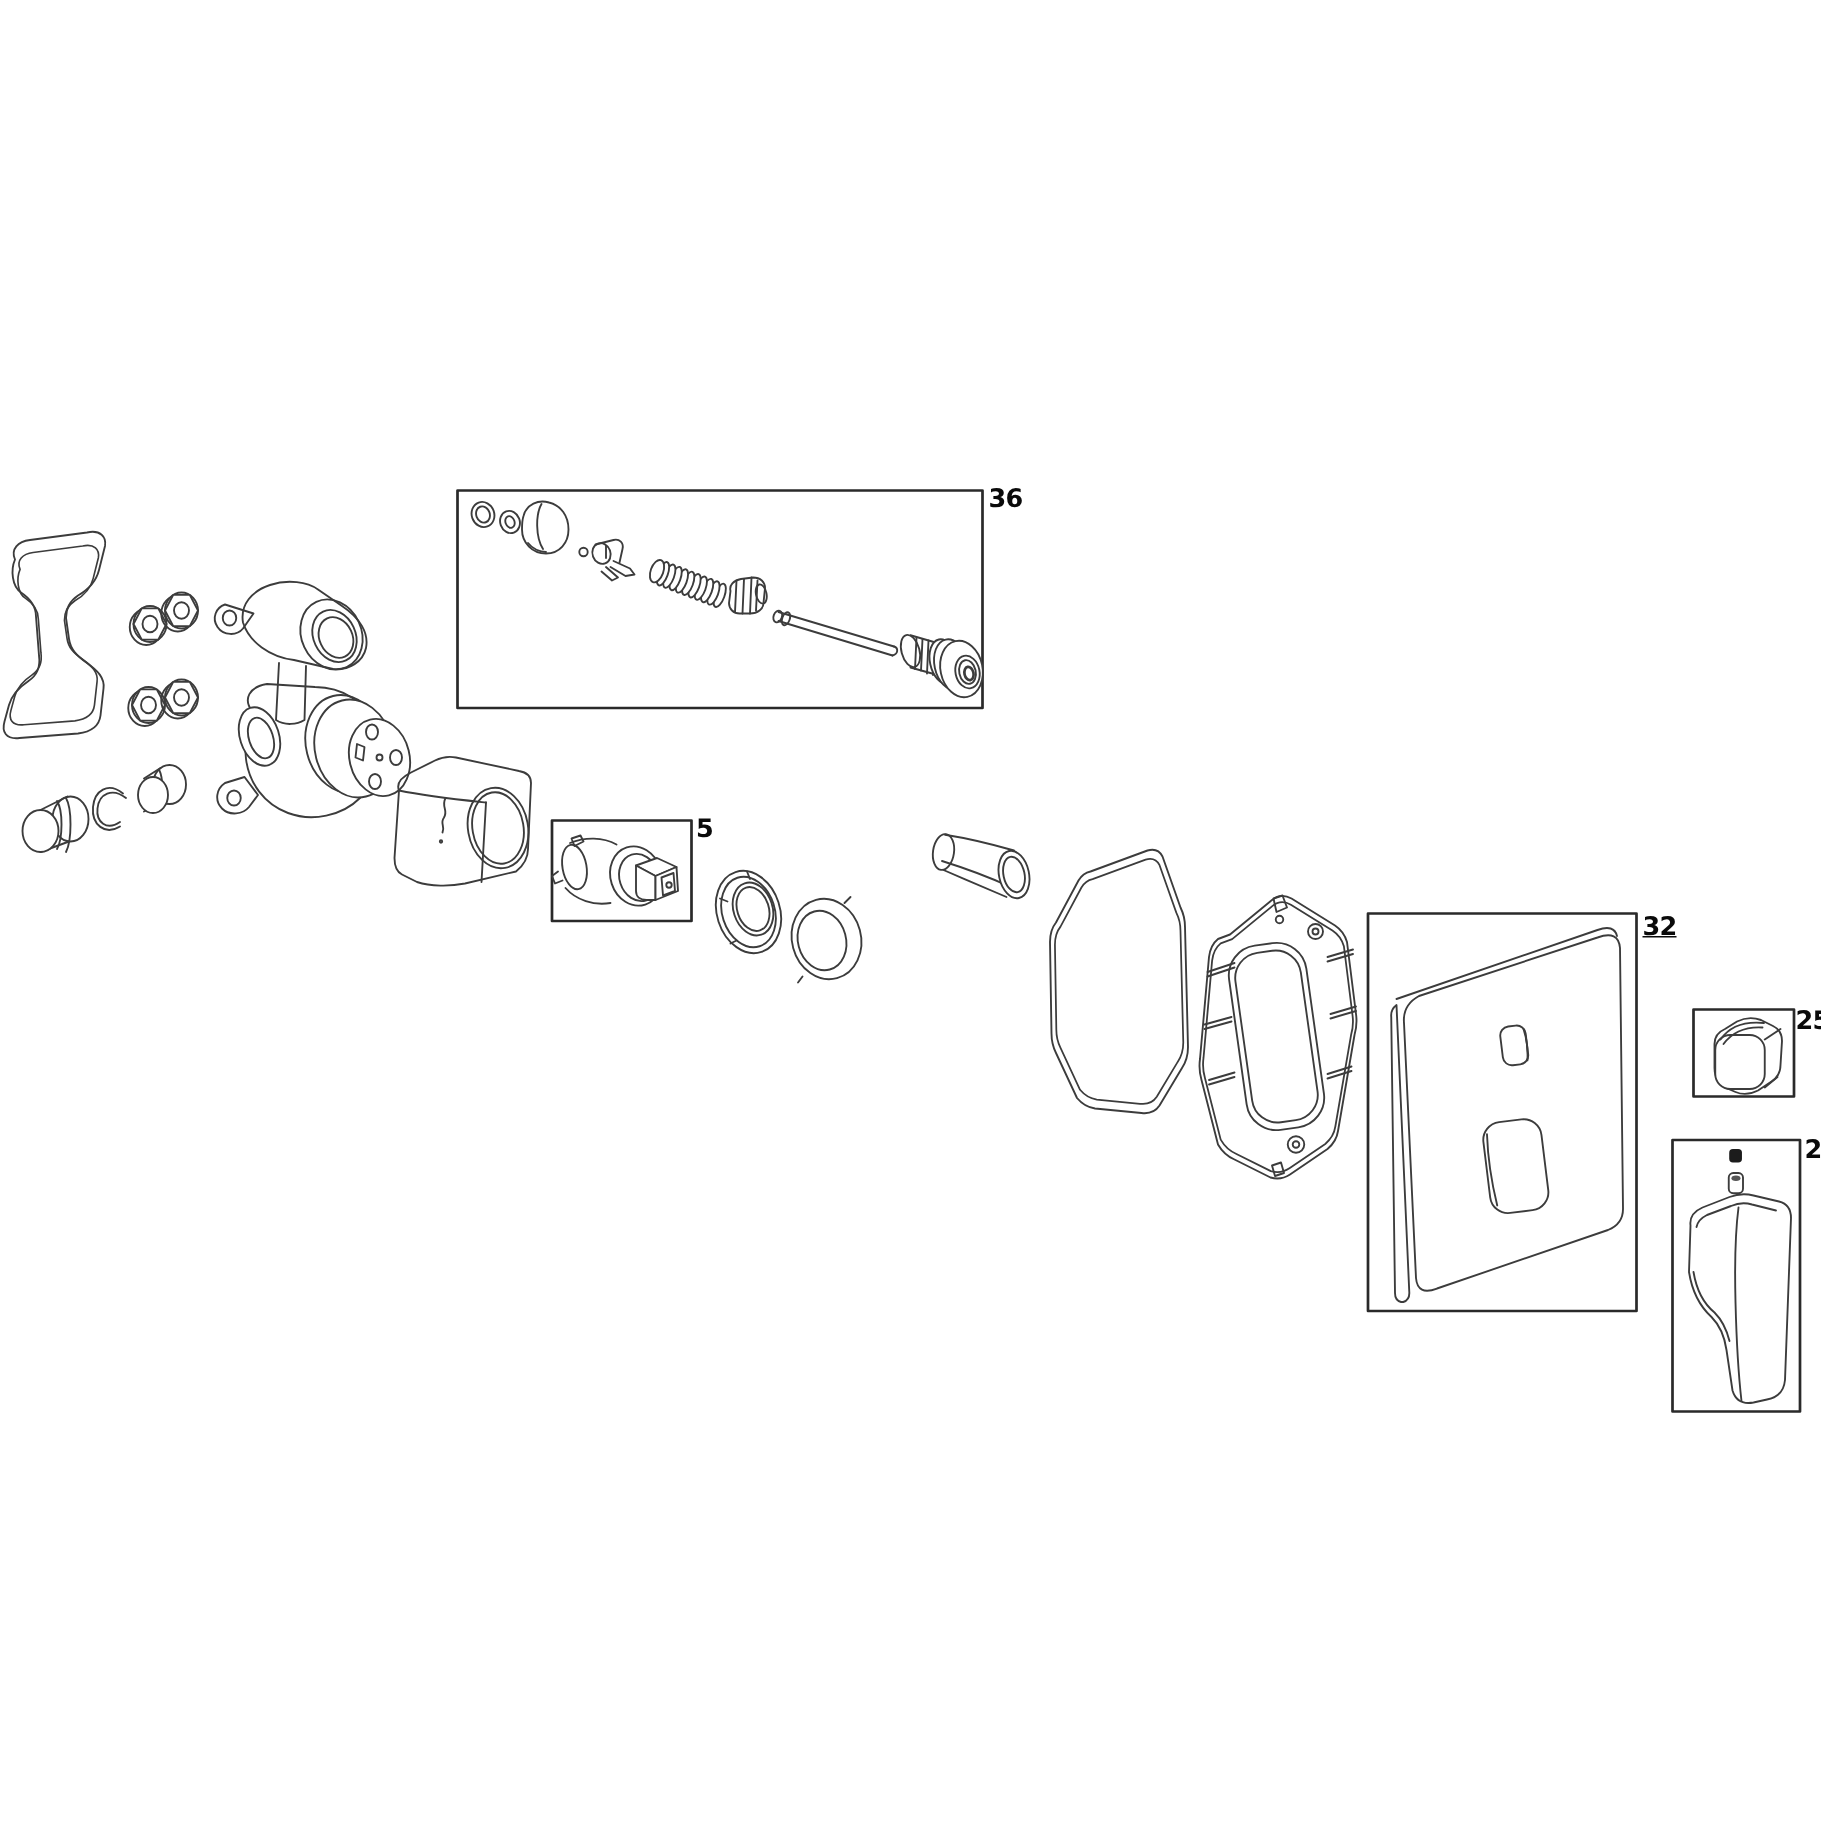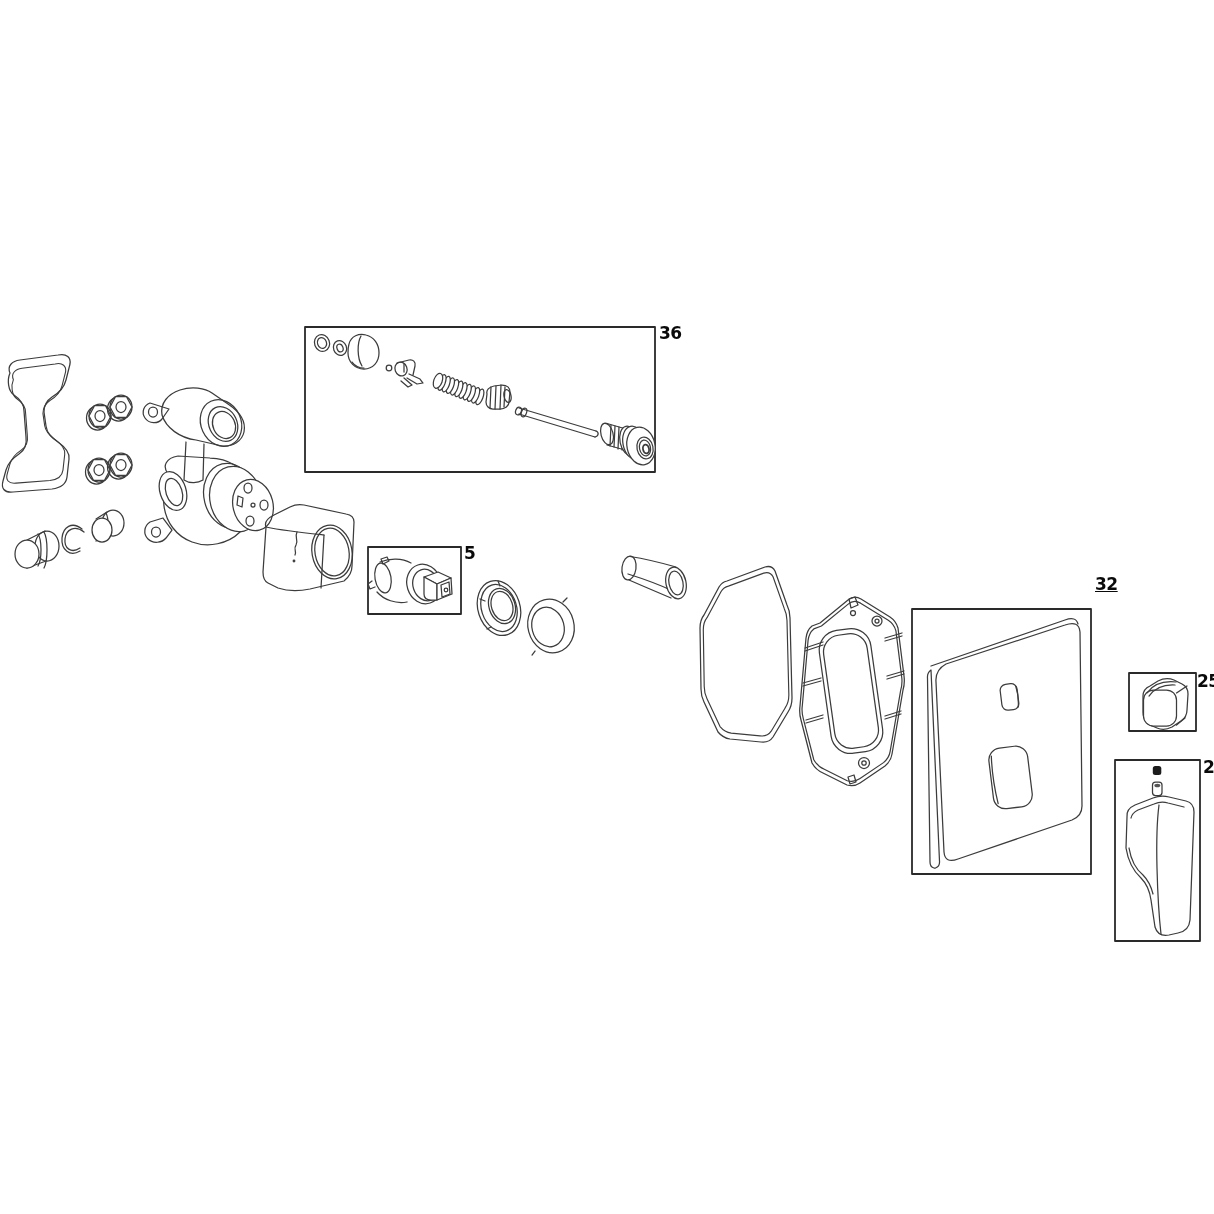--- a/index.html
+++ b/index.html
@@ -4,21 +4,21 @@
 <style>
   html,body{margin:0;padding:0;background:#ffffff;}
   body{width:1214px;height:1214px;position:relative;overflow:hidden;
        font-family:"DejaVu Sans","Liberation Sans",sans-serif;}
   .stage{position:absolute;left:0;top:0;width:1000px;height:1214px;margin-top:28px;}
   svg{display:block;}
   .callout-label{position:absolute;font-weight:700;font-size:17px;line-height:1;
        color:#0a0a0a;letter-spacing:-0.5px;white-space:nowrap;}
   .lbl36{left:659px;top:297px;}
   .lbl5{left:464px;top:517px;}
-  .lbl32{left:1095px;top:548px;text-decoration:underline;}
+  .lbl32{left:1095px;top:582px;text-decoration:underline;}
   .lbl25{left:1197px;top:645px;}
   .lbl2{left:1203px;top:731px;}
 </style>
 </head>
 <body>
 
 <div class="stage">
 <svg width="1214" height="1214" viewBox="0 0 1214 1214" xmlns="http://www.w3.org/2000/svg" fill="none" stroke="#3c3c3c" stroke-width="1.25" stroke-linecap="round" stroke-linejoin="round">
 
   <defs>

